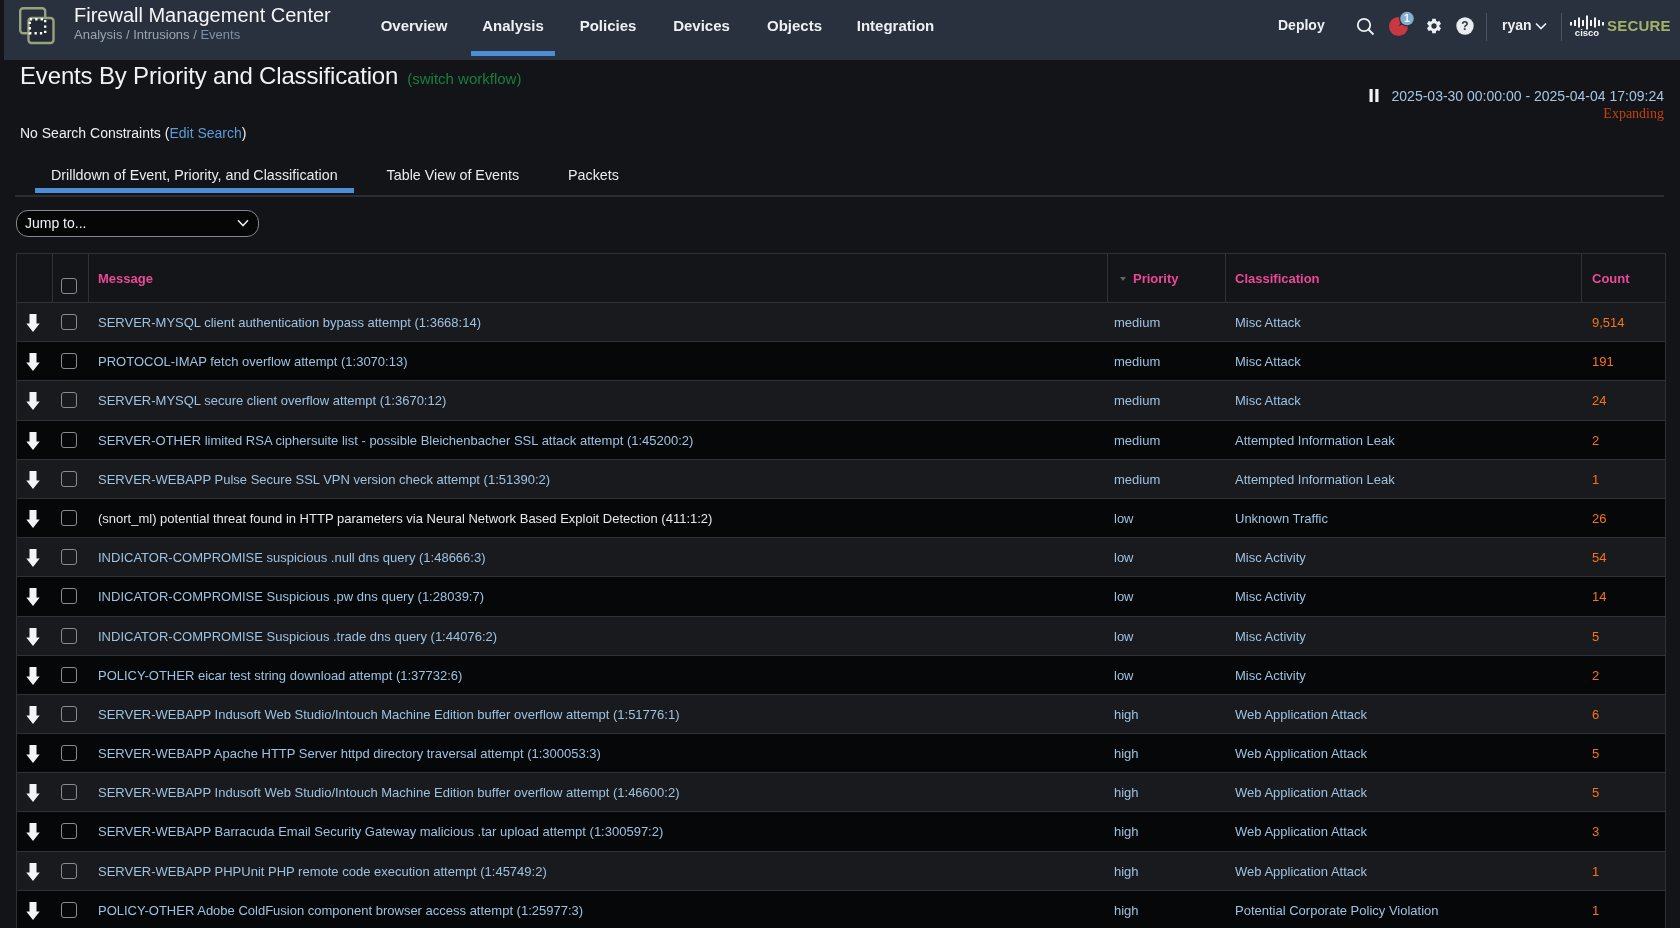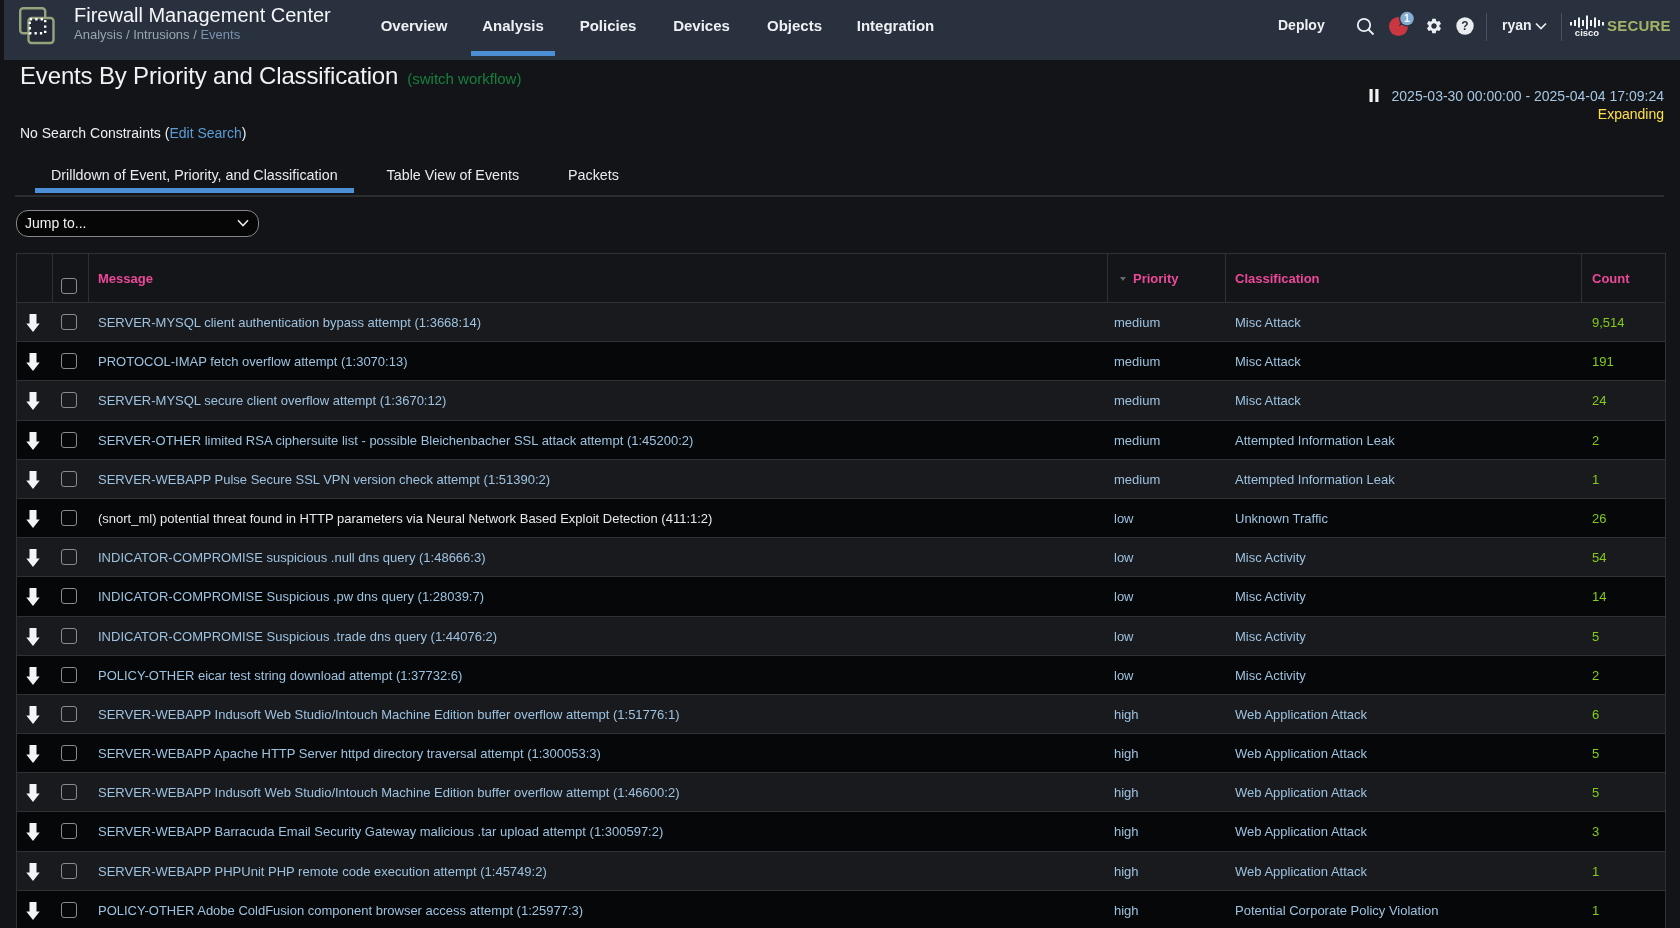--- a/index.html
+++ b/index.html
@@ -15,21 +15,21 @@
 .nav-it { top:0; height:56px; line-height:51px; font-size:15px; font-weight:700; color:#eef1f4; text-align:center; }
 .nav-ul { left:467px; top:51px; width:84px; height:5px; background:#4d8fd6; }
 .hdivv { width:1px; height:28px; background:#49525e; top:13px; }
 
 
 .ptitle { position:absolute; left:20px; top:63px; font-size:24px; color:#f0f2f4; line-height:26px; letter-spacing:-0.16px; }
 .ptitle .sw { font-size:15px; color:#15803d; margin-left:9px; letter-spacing:0; }
 .trange { position:absolute; right:16px; top:88px; text-align:right; }
 .trange .l1 { font-size:14px; height:17px; }
 .trange .dt { color:#a5c6e2; }
-.trange .exp { font-size:14px; color:#fde047; margin-top:1px; }
+.trange .exp { font-size:14px; color:#c2410c; margin-top:1px;font-family:Liberation Serif, serif; }
 .nosearch { position:absolute; left:20px; top:125px; font-size:14px; color:#eceff1; }
 .nosearch a { color:#5b9dd8; text-decoration:none; }
 
 
 .tabs { position:absolute; left:35px; top:160px; display:flex; }
 .tabs .tb { position:relative; padding:0 16px; margin-right:17px; height:33px; line-height:30px; font-size:14.3px; color:#e9ecef; }
 .tabs .tb.act::after { content:""; position:absolute; left:0; right:0; bottom:0; height:5px; background:#4d8fd6; }
 .tabline { position:absolute; left:15px; top:195px; width:1649px; height:2px; background:#2b2d30; }
 
 
@@ -48,21 +48,21 @@
 .thead .hcnt { position:absolute; left:1575px; top:17px; }
 .row { position:relative; height:39.2px; border-bottom:1px solid #2e3237; font-size:13px; }
 .row.odd { background:#181a1e; }
 .row.even { background:#060708; }
 .row .arr { position:absolute; left:9px; top:11px; }
 .row .cb { position:absolute; left:44px; top:11px; }
 .row .msg { position:absolute; left:81px; top:12px; color:#9dc2e0; }
 .row .msg.plain { color:#e6e9ec; }
 .row .pri { position:absolute; left:1097px; top:12px; color:#9dc2e0; }
 .row .cls { position:absolute; left:1218px; top:12px; color:#9dc2e0; }
-.row .cnt { position:absolute; left:1575px; top:12px; color:#84cc16; }
+.row .cnt { position:absolute; left:1575px; top:12px; color:#f97316; }
 .cbx { width:16px; height:16px; border:1.5px solid #878c92; border-radius:3px; background:transparent; }
 </style>
 </head>
 <body>
 <div id="wrap" style="position:relative; width:1680px; height:928px; will-change:transform;">
 
 <div class="hdr">
   <svg class="abs logo" width="40" height="40" viewBox="0 0 40 40">
     <rect x="1.2" y="1.2" width="25" height="25" rx="3" fill="none" stroke="#96a37c" stroke-width="2.4"></rect>
     <rect x="9.5" y="11" width="25" height="25" rx="3" fill="#222935" stroke="#96a37c" stroke-width="2.4"></rect>

